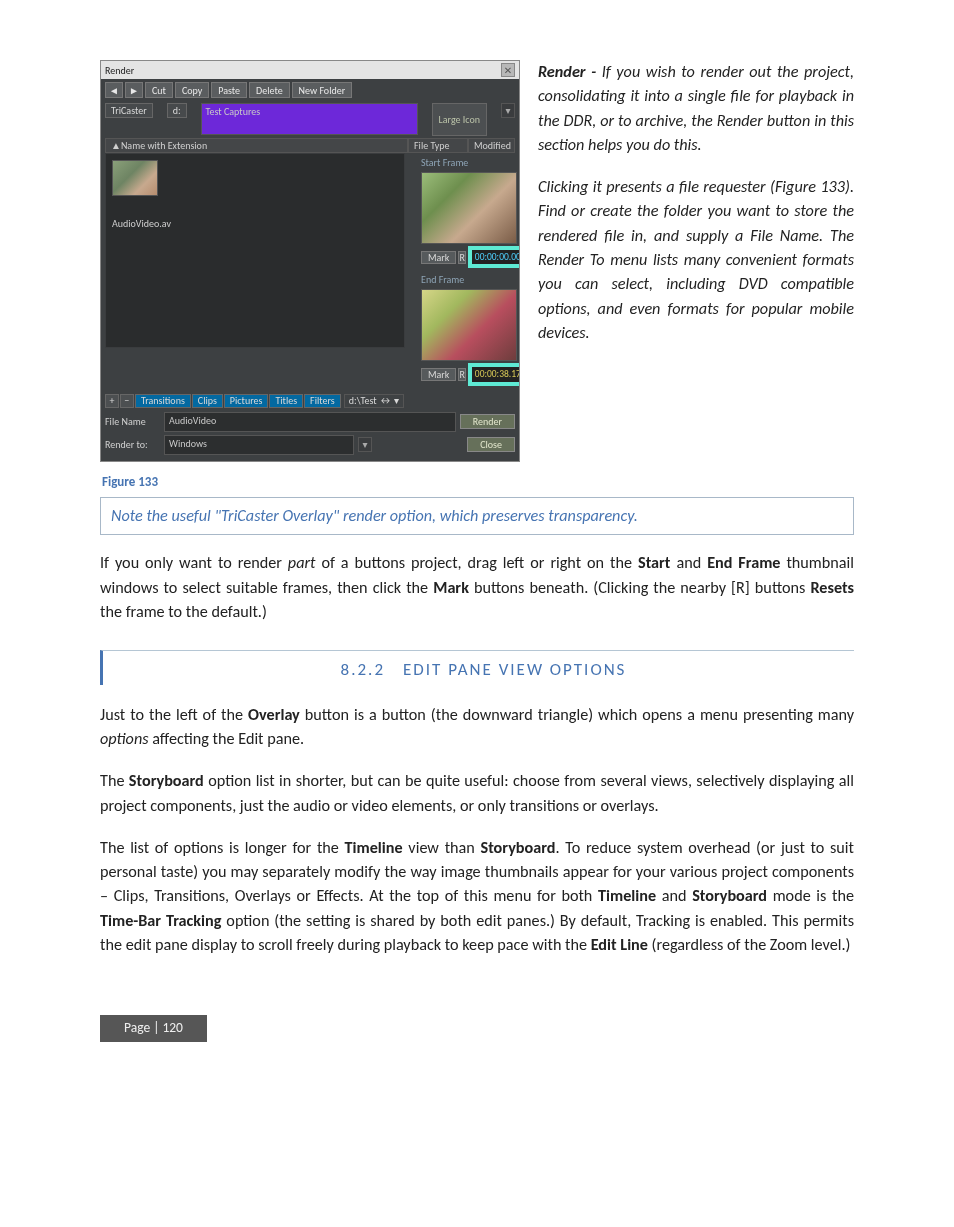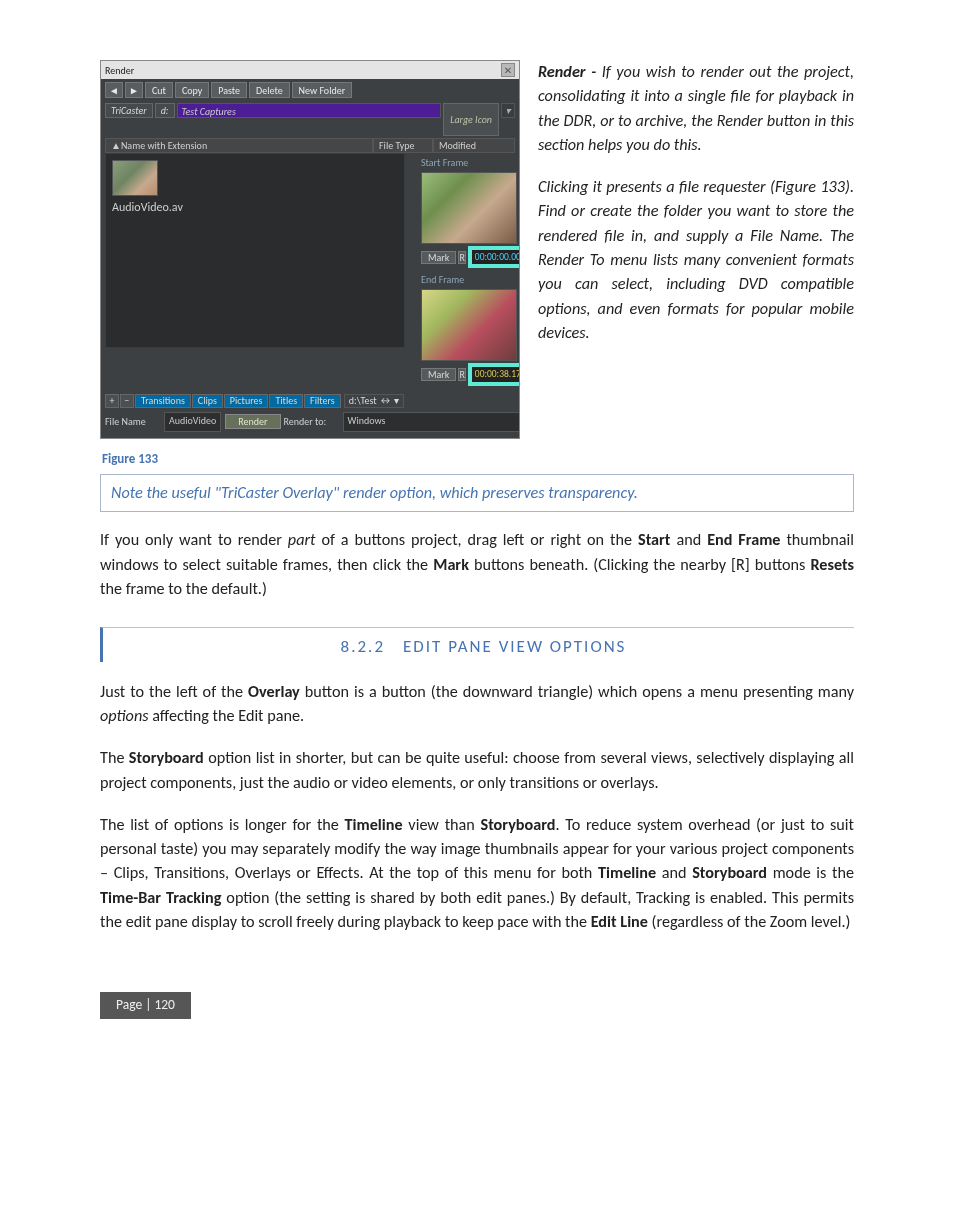--- a/index.html
+++ b/index.html
@@ -38,27 +38,27 @@
     display: flex; gap: 2px; padding: 3px 4px;
     background: #3d4042;
   }
   .tb-btn {
     padding: 1px 6px;
     border: 1px solid #777; background: #5a5d5f;
     color:#e8e8e8; height:16px; display:flex; align-items:center;
     font-size:10px;
   }
   .nav-arrow { width:18px; justify-content:center; }
-  .pathbar { display:flex; gap:2px; padding:2px 4px 2px 4px;font-style:italic; }
+  .pathbar { display:flex; gap:14px; padding:2px 4px 2px 4px; }
   .pathseg {
     border:1px solid #666; height:15px; padding:0 5px;
     background:#474a4c; display:flex; align-items:center;
   }
   .pathinput {
-    flex:1; background:#4c1d95; border:1px solid #555; height:15px;
+    flex:1; background:#6d28d9; border:1px solid #555; height:32px;
     color:#c8c8c8; padding:0 4px;
   }
   .view-dd { padding:0 6px; border:1px solid #666;background:#4c4f51;height:33px;display:flex;align-items:center;color:#bac2a8;}
   .dd-tri { width:14px;height:15px;border:1px solid #555;background:#3a3c3e;display:flex;align-items:center;justify-content:center;color:#aaa;}
   .columns { display:flex; padding:0 4px; }
   .colh {
     border:1px solid #555; height:15px; padding:0 5px;
     display:flex; align-items:center; background:#444648; color:#cfcfcf;
   }
   .filearea-wrap { display:flex; }
@@ -68,21 +68,21 @@
   }
   .thumb {
     position:absolute; left:6px; top:6px;
     width:46px; text-align:center;
   }
   .thumb-img {
     width:46px; height:36px;
     background: linear-gradient(135deg,#8aa07a 0%,#6e8463 40%,#c7a98e 70%,#b68d6f 100%);
     border:1px solid #555;
   }
-  .thumb-lbl { font-size:12px; color:#cfcfcf; margin-top:2px; }
+  .thumb-lbl { font-size:10px; color:#cfcfcf; margin-top:20px; }
   .preview-col {
     width:100px; padding:2px 4px 4px 2px;
     display:flex; flex-direction:column; gap:2px;margin-left:12px;
   }
   .pv-title { color:#8da3b5; font-size:10px; }
   .pv-img {
     width:96px; height:72px;
     background: linear-gradient(135deg,#9bbd7a 0%,#6e8f4e 30%,#c7a98e 60%,#7a5c47 100%);
     border:1px solid #555;
     position:relative;
@@ -90,21 +90,21 @@
   .pv-img.end { background: linear-gradient(135deg,#d6d688 0%,#a2b85e 30%,#b84e5e 60%,#6e3d3d 100%); }
   .mark-row { display:flex; gap:2px; align-items:center; margin-bottom:2px;}
   .mark-btn { padding:0 6px; height:13px; background:#565a5c; border:1px solid #777; display:flex;align-items:center;}
   .r-btn { width:13px; justify-content:center; padding:0; }
   .tc-val { color:#4ed1ff; font-size:9.5px; background:#222; border:4px solid #5eead4; padding:0 3px; }
   .tc-val.y { color:#d8c956; }
   .plusminus-row { display:flex; gap:1px; padding:2px 4px; align-items:center;}
   .pm-btn { width:14px; height:14px; border:1px solid #666;background:#4c4f51;display:flex;align-items:center;justify-content:center;}
   .tab-btn { padding:0 5px; height:14px;background:#0369a1;border:1px solid #666;display:flex;align-items:center;}
   .pathlabel { background:#3f4244;border:1px solid #555;padding:0 4px;height:14px;display:flex;align-items:center;margin-left:2px;}
-  .bottom-fields { padding:2px 4px 6px 4px; display:flex; flex-direction:row; gap:3px;}
+  .bottom-fields { padding:2px 4px 6px 4px; display:flex; flex-direction:column; gap:3px;}
   .bf-row { display:flex; align-items:center; gap:4px;}
   .bf-lbl { width:55px; color:#d0d0d0; font-size:10px;}
   .bf-input { flex:1; height:20px; background:#2c2e2f; border:1px solid #555; color:#c8c8c8; padding:0 4px;}
   .action-btn { height:15px; padding:0 12px; background:#66705a; border:1px solid #888; color:#e2e6cc; display:flex;align-items:center;}
   .intro-text { flex:1; text-align: justify; }
   .intro-text p { margin:0 0 18px 0;font-style:italic; }
 
   .fig-caption { color:#4674b2; font-size:13px; font-weight:bold; margin:10px 0 6px 2px;}
   .note-box {
     border:1px solid #a8b8c8; padding:6px 10px; margin-bottom:16px;
@@ -113,21 +113,21 @@
   p.body-p { text-align: justify; margin:0 0 18px 0; }
   .section-heading {
     border-top:1px solid #b5c6d4; border-left:3px solid #4674b2;
     padding:6px 0 2px 10px; margin:26px 0 18px 0;
     color:#4674b2; font-size:17px; letter-spacing:2px;text-align:center;
   }
   .section-heading .num { margin-right:18px; }
   .page-footer {
     margin-top:40px;
     background:#565656; color:#eee; display:inline-block;
-    padding:3px 16px; font-size:13.5px;
+    padding:3px 24px; font-size:13.5px;
   }
 </style>
 </head>
 <body>
 
 
 
 
 <div class="top-row">
 
@@ -148,21 +148,21 @@
     <div class="pathbar">
       <span class="pathseg">TriCaster</span>
       <span class="pathseg">d:</span>
       <span class="pathinput">Test Captures</span>
       <span class="view-dd">Large Icon</span>
       <span class="dd-tri">▾</span>
     </div>
     <div class="columns">
       <span class="colh" style="flex:1">▲ <span>Name with Extension</span></span>
       <span class="colh" style="width:60px">File Type</span>
-      <span class="colh" style="width:82px">Modified</span>
+      <span class="colh" style="width:47px">Modified</span>
     </div>
     <div class="filearea-wrap">
       <div class="filearea">
         <div class="thumb">
           <div class="thumb-img"></div>
           <div class="thumb-lbl">AudioVideo.av</div>
         </div>
       </div>
       <div class="preview-col">
         <div class="pv-title">Start Frame</div>

